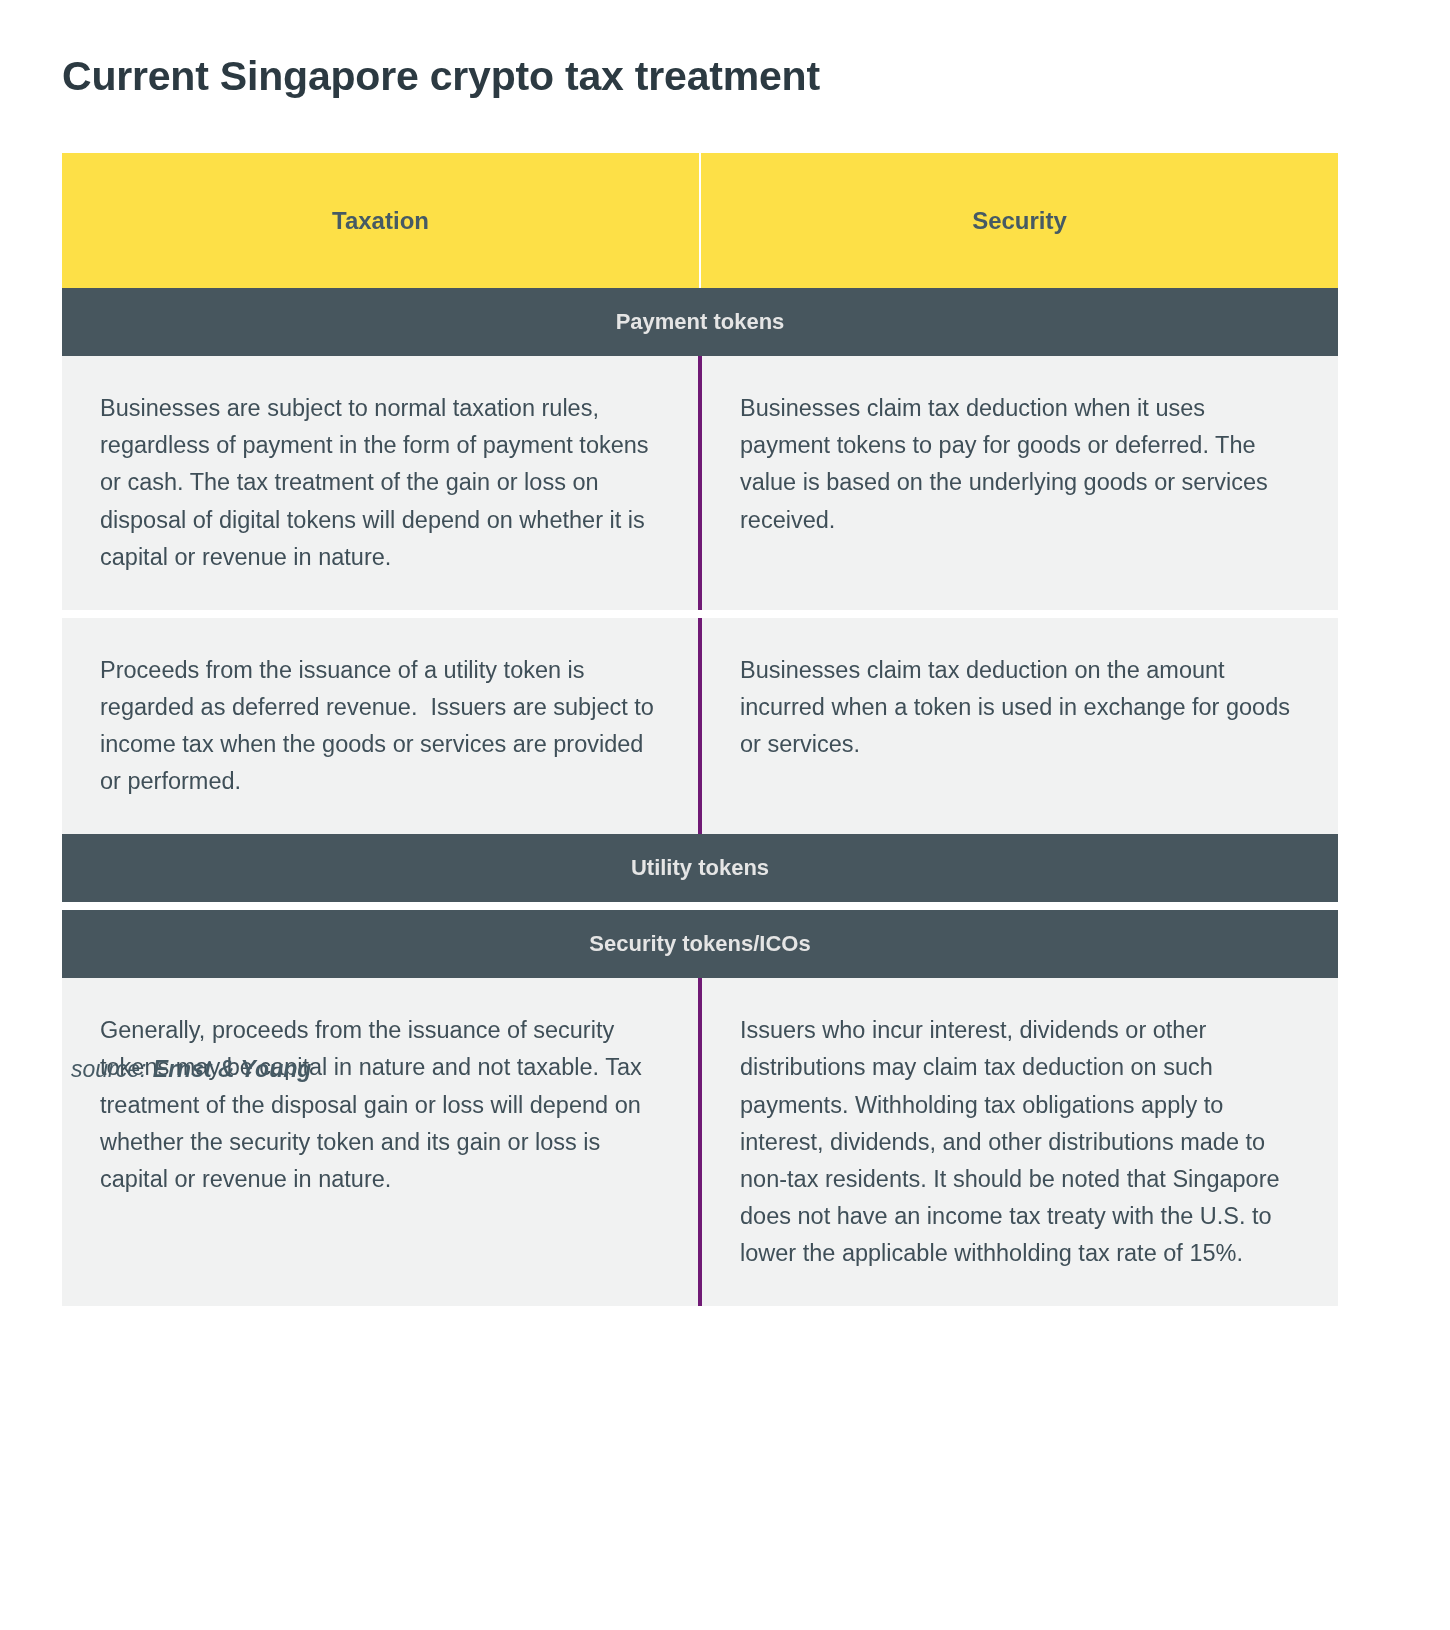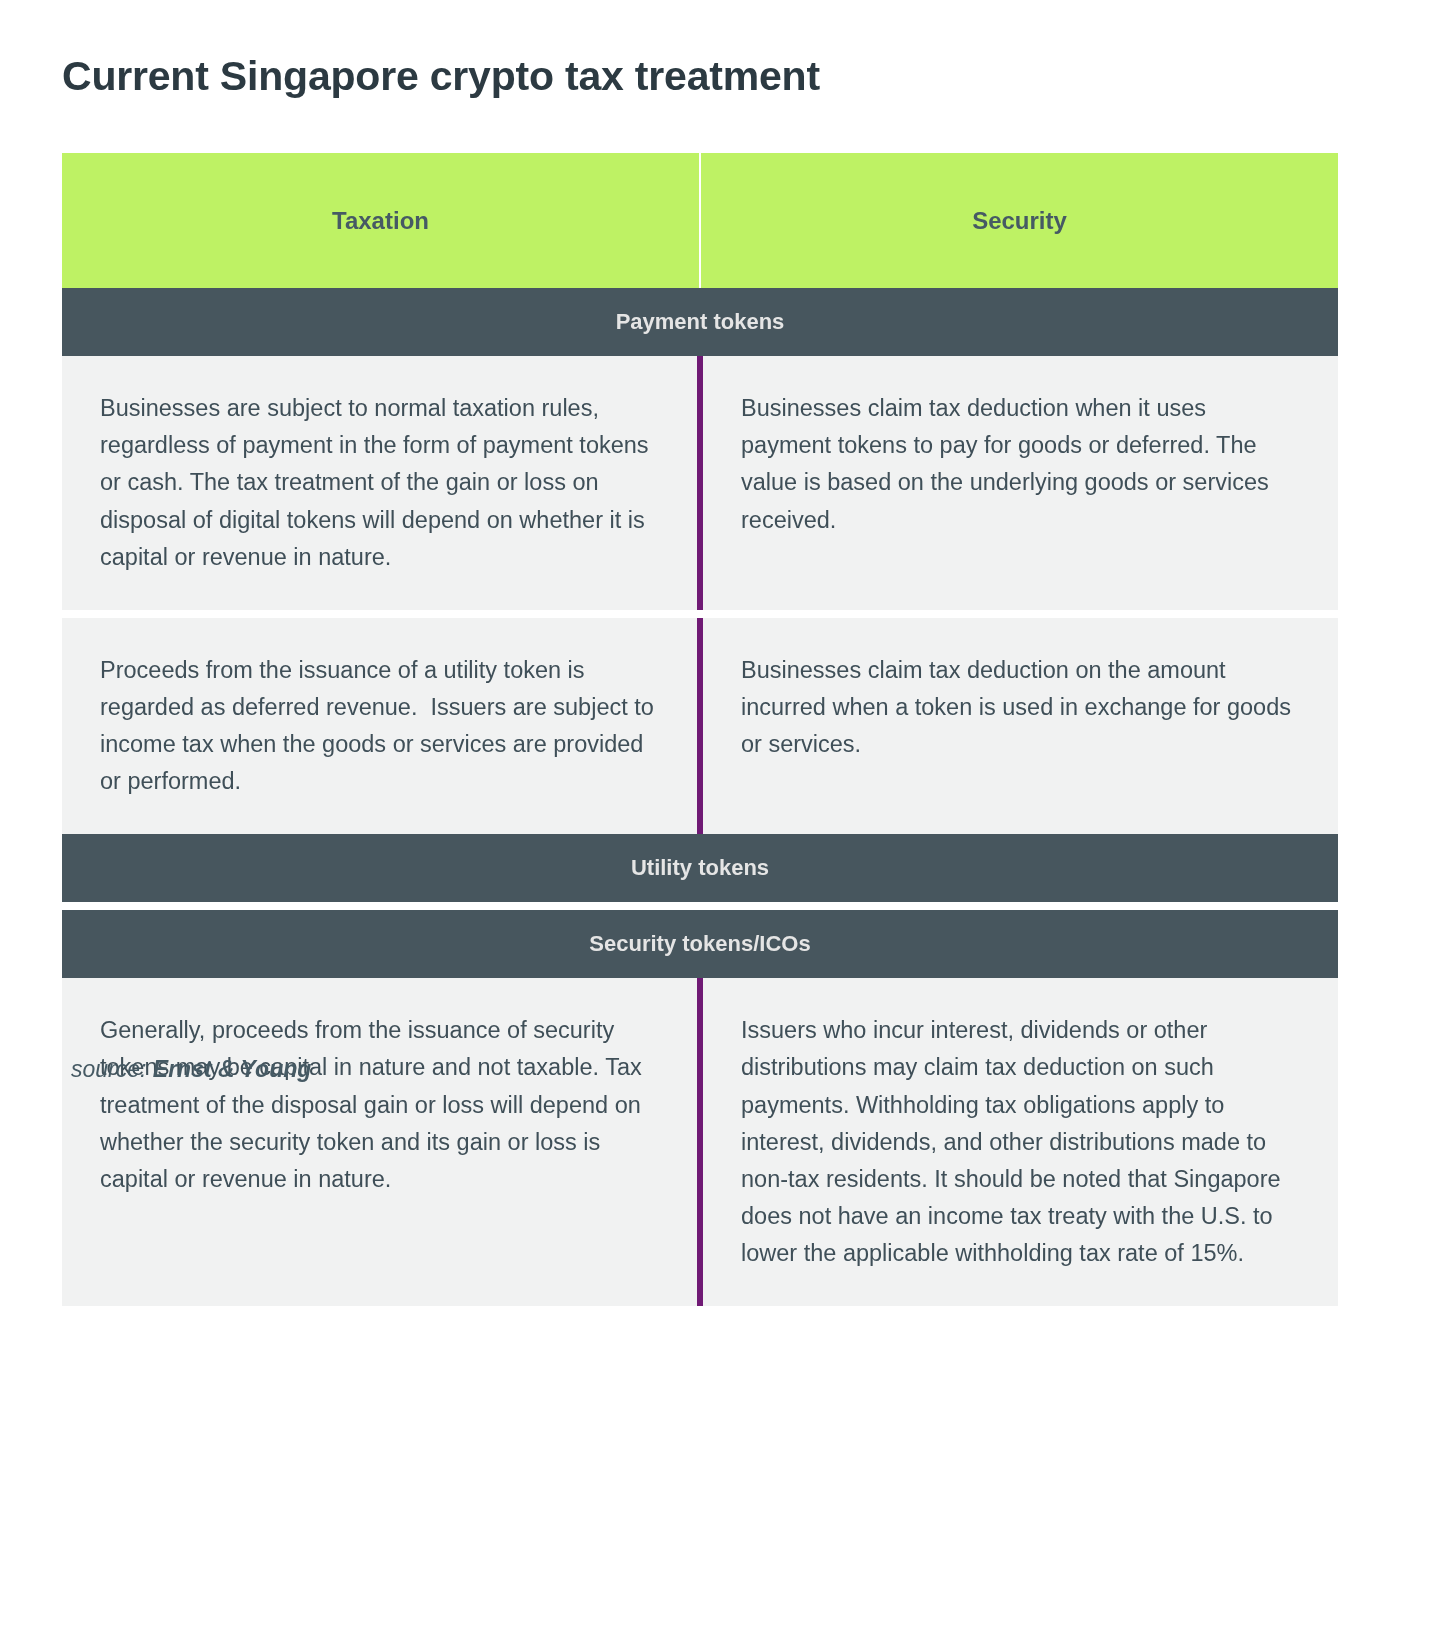--- a/index.html
+++ b/index.html
@@ -36,21 +36,21 @@
 
   
   .table {
     margin-top: 52px;
     width: 1276px;
     border-collapse: collapse;
     table-layout: fixed;
   }
 
   .col-head {
-    background: #bef264;
+    background: #fde047;
     height: 135px;
     text-align: center;
     vertical-align: middle;
     font-size: 24px;
     font-weight: bold;
     color: #465a64;
     padding: 0;
   }
   .col-head.left-head {
     border-right: 2px solid #ffffff;
@@ -73,21 +73,21 @@
   .cell {
     background: #f1f2f2;
     vertical-align: top;
     padding: 34px 38px 34px 38px;
     font-size: 23.5px;
     line-height: 1.58;
     color: #3f4f58;
     font-weight: normal;
   }
   .cell.left-cell {
-    border-right: 6px solid #701a75;
+    border-right: 4px solid #701a75;
     padding-right: 28px;
   }
   .cell p {
     margin: 0;
     white-space: pre-wrap;
   }
   .spacer-row td {
     height: 8px;
     background: #ffffff;
     padding: 0;

